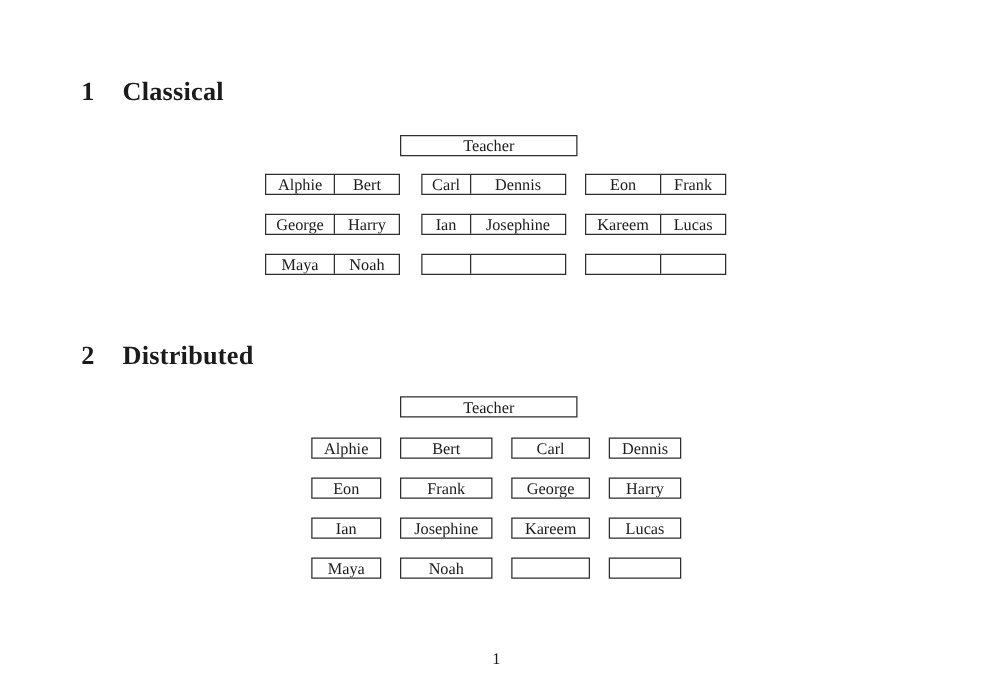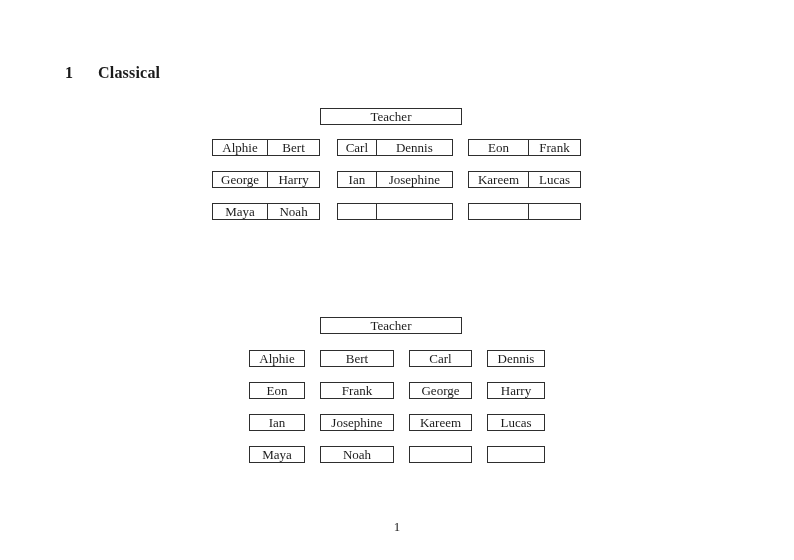--- a/index.html
+++ b/index.html
@@ -7,21 +7,21 @@
     position:relative;
     width:794px;height:560px;
     background:#ffffff;
     font-family:"Liberation Serif", serif;
     color:#1b1b1b;
     overflow:hidden;
   }
   .heading{
     position:absolute;
     left:65px;
-    font-size:16px;
+    font-size:21px;
     font-weight:bold;
     line-height:24px;
     letter-spacing:0.2px;
     white-space:nowrap;
   }
   .heading .num{display:inline-block;width:33px;}
   .h1{top:61px;}
   .h2{top:272px;}
 
   .tbox{
@@ -126,20 +126,23 @@
   </div>
   <div class="desk d2 r3">
     <span class="seat a"></span>
       <span class="seat b"></span>
   </div>
   <div class="desk d3 r3">
     <span class="seat a"></span>
       <span class="seat b"></span>
   </div>
 
+  <div class="heading h2">
+    <span class="num">2</span><span>Distributed</span>
+  </div>
 
   <div class="tbox t2">
     <span>Teacher</span>
   </div>
 
   <div class="sbox cA q1">Alphie</div>
   <div class="sbox cB q1">Bert</div>
   <div class="sbox cC q1">Carl</div>
   <div class="sbox cD q1">Dennis</div>
 

